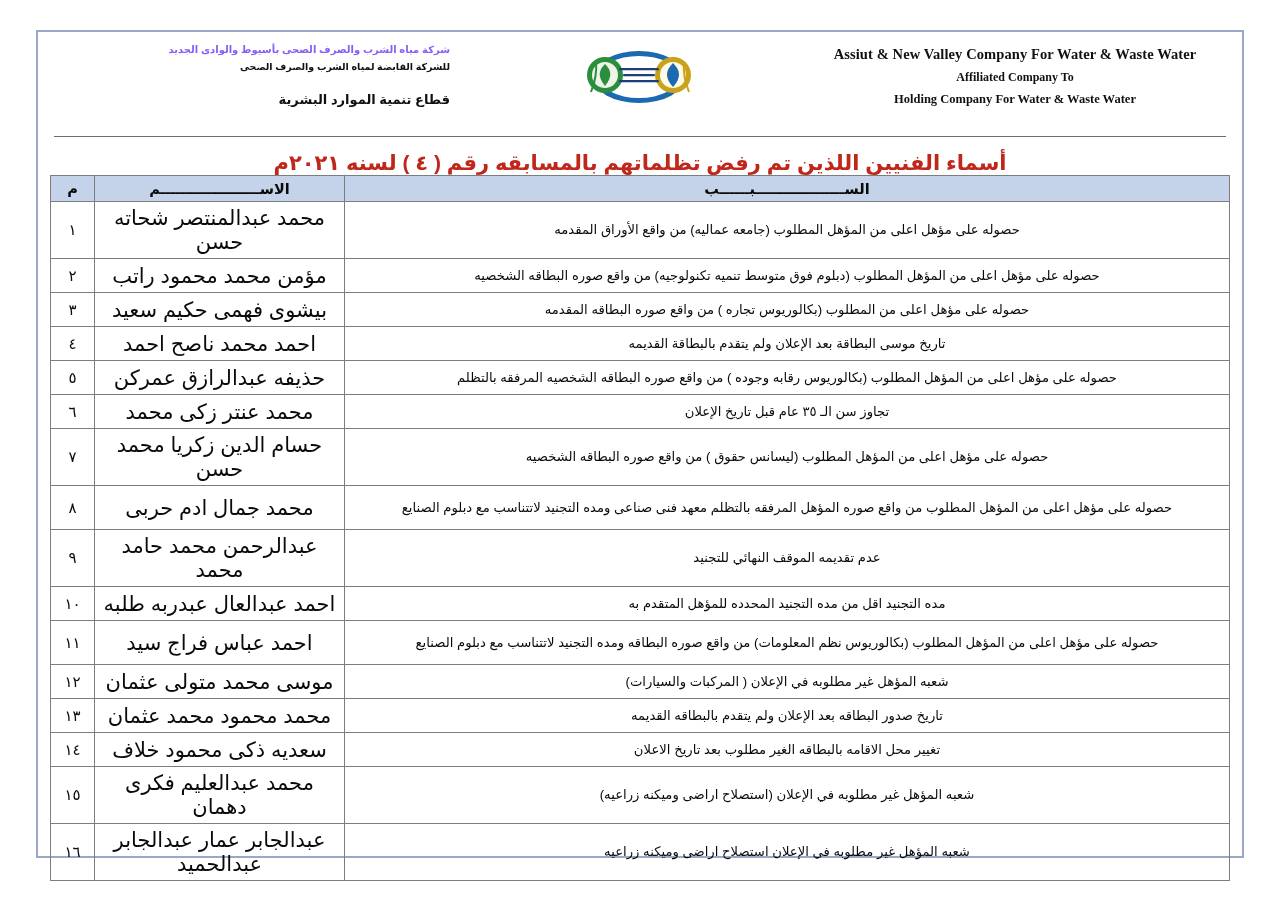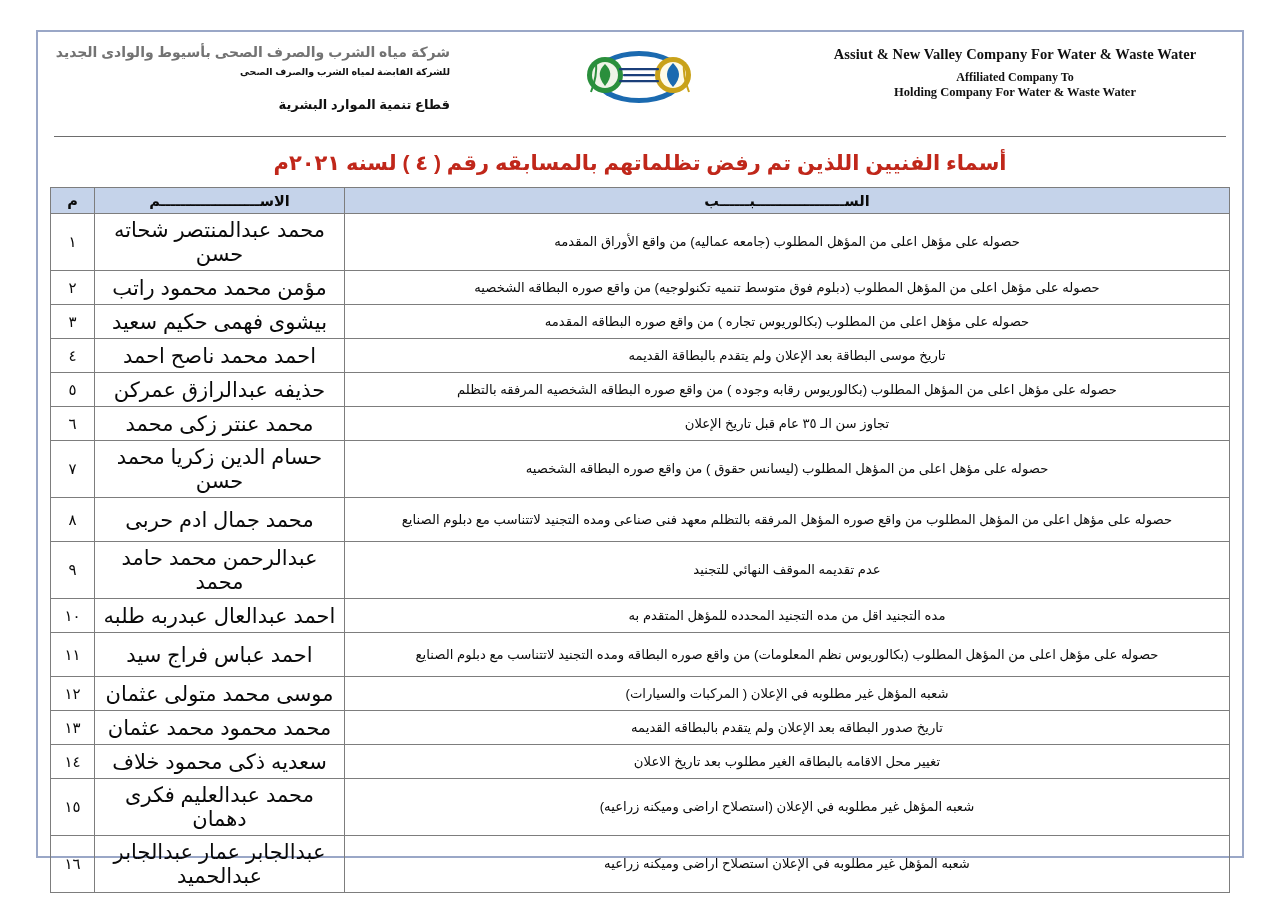--- a/index.html
+++ b/index.html
@@ -48,28 +48,29 @@
   .hdr-en .l2 {
     font-weight: bold;
     font-size: 12px;
     color: #111;
     margin-top: 7px;
   }
   .hdr-en .l3 {
     font-weight: bold;
     font-size: 12.5px;
     color: #111;
+    margin-top: 7px;
   }
   .hdr-ar {
     width: 400px;
     text-align: right;
     padding-top: 2px;
     font-family: "Liberation Sans", "DejaVu Sans", sans-serif;
   }
-  .hdr-ar .a1 { font-weight: bold; font-size: 14px; color: #737373; }
+  .hdr-ar .a1 { font-weight: bold; font-size: 10px; color: #8b5cf6; }
   .hdr-ar .a2 { font-weight: bold; font-size: 11.5px; color: #111; margin-top: 6px; }
   .hdr-ar .a3 { font-weight: bold; font-size: 9.5px; color: #111; margin-top: 6px; }
   .hdr-ar .a4 { font-weight: bold; font-size: 13px; color: #111; margin-top: 20px; }
 
   .logo {
     position: absolute;
     left: 50%;
     transform: translateX(-50%);
     top: 2px;
     width: 150px; height: 66px;
@@ -81,21 +82,21 @@
     margin: 2px 4px 0 4px;
   }
 
   
   .doc-title {
     text-align: center;
     color: #c0271a;
     font-weight: bold;
     font-size: 21px;
     font-family: "Liberation Sans", "DejaVu Sans", sans-serif;
-    padding: 14px 0 12px 0;
+    padding: 14px 0 0 0;
     letter-spacing: .2px;
   }
 
   
   table.grid {
     width: 100%;
     border-collapse: collapse;
     table-layout: fixed;
     font-family: "Liberation Sans", "DejaVu Sans", sans-serif;
   }

